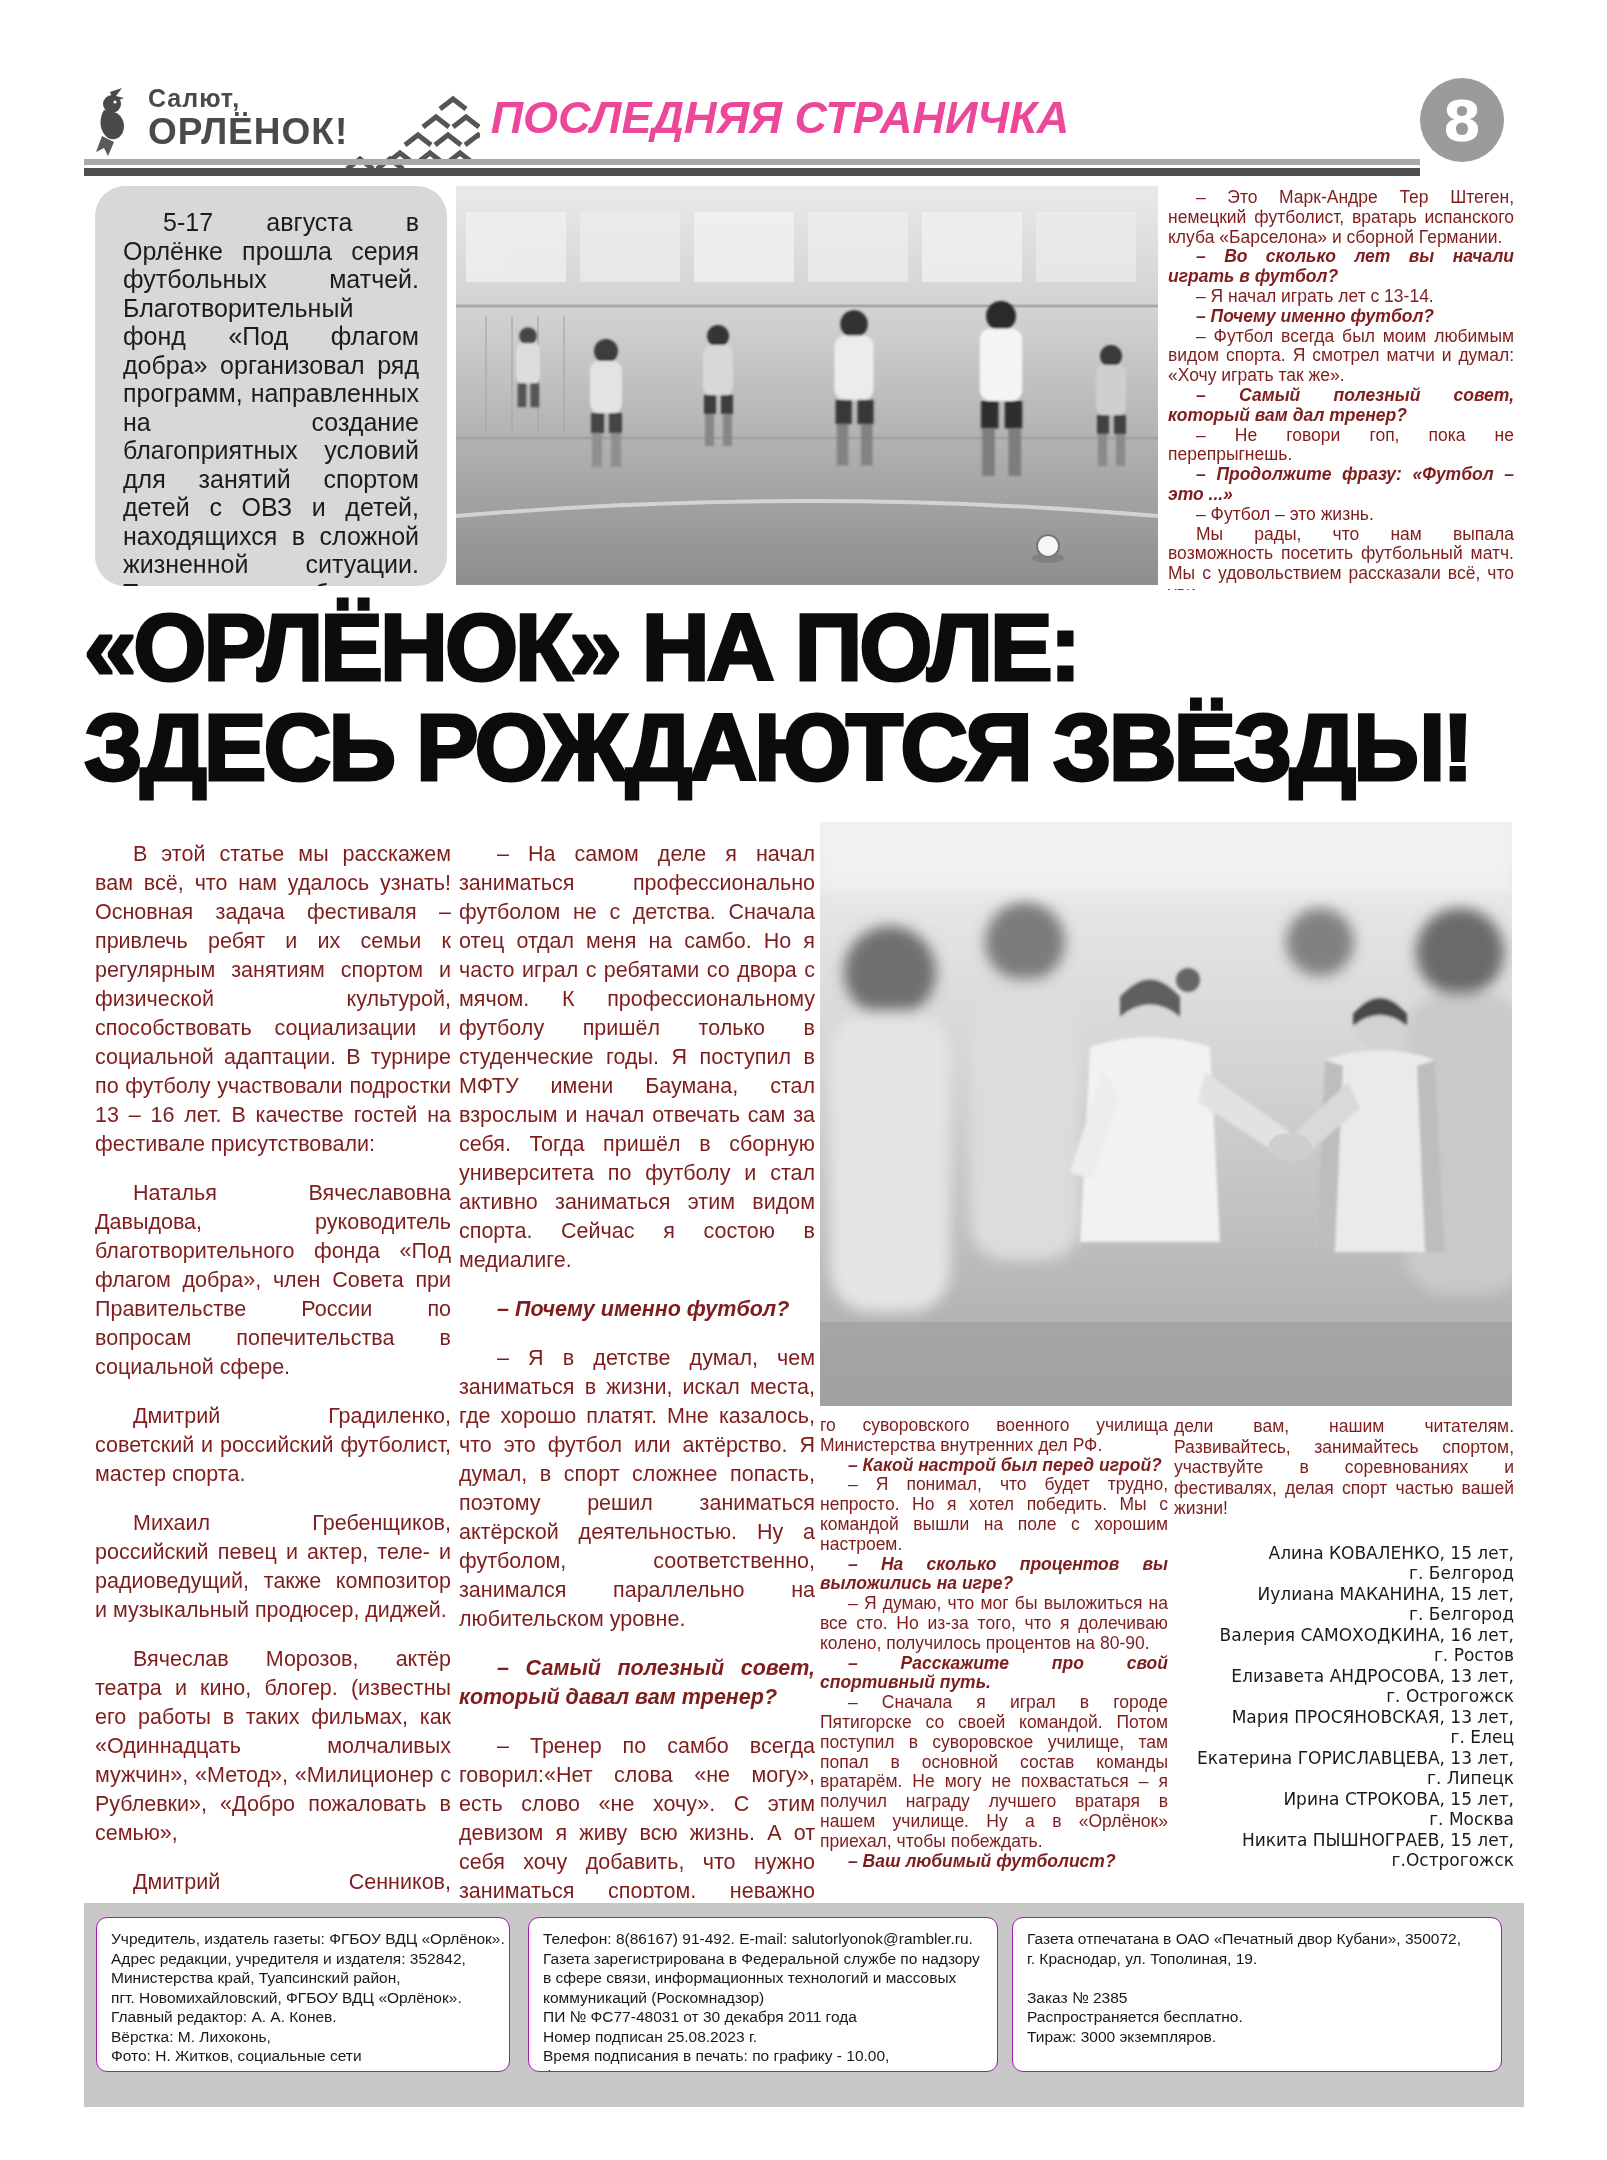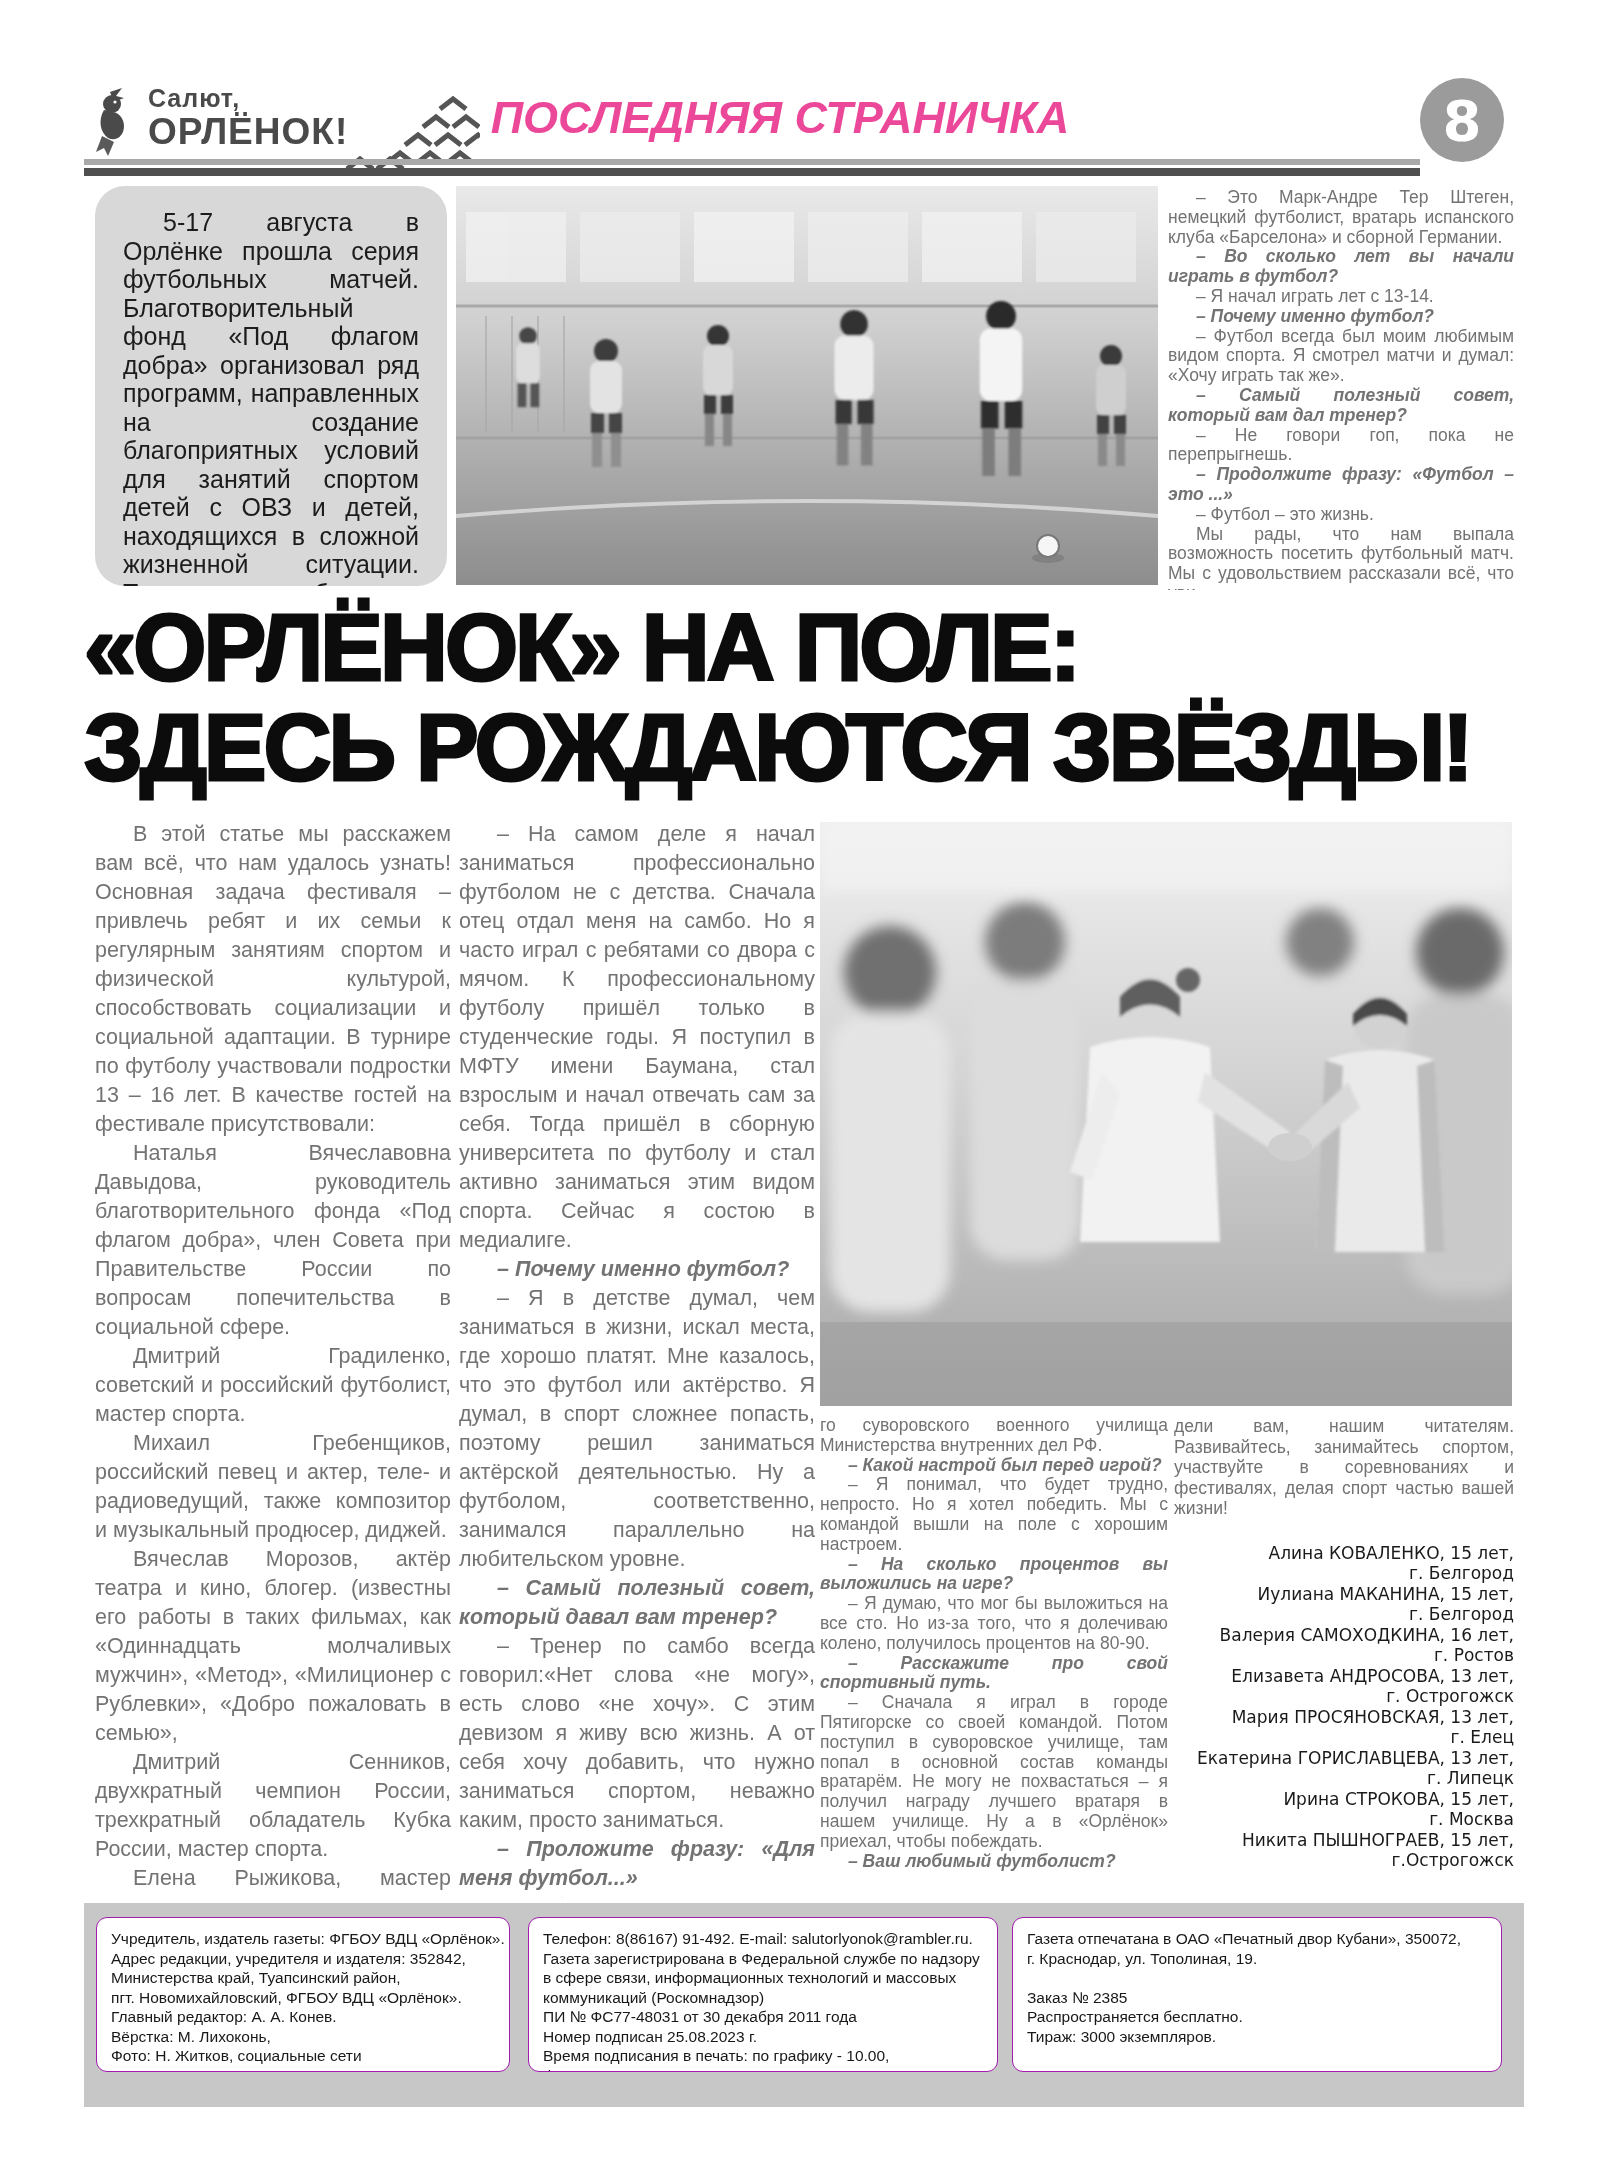--- a/index.html
+++ b/index.html
@@ -22,22 +22,22 @@
 
   
   .lead-box{position:absolute;left:95px;top:186px;width:352px;height:400px;background:#d8d8d8;
         border-radius:30px;padding:22px 28px;box-sizing:border-box;overflow:hidden;}
   .lead-box p{margin:0;font-size:25px;line-height:28.5px;text-align:justify;text-indent:40px;color:#1c1c1c;}
   .photo{position:absolute;overflow:hidden;background:#c9c9c9;}
   .photo svg{display:block;width:100%;height:100%;}
   #topPhoto{left:456px;top:186px;width:702px;height:399px;}
   #mainPhoto{left:820px;top:822px;width:692px;height:584px;}
   .col{position:absolute;}
-  .par{margin:0;text-align:justify;color:#737373;}
-  .col-lg .par{font-size:21.5px;line-height:29px;text-indent:38px;}
+  .par{margin:0;text-align:justify;color:#7f1d1d;}
+  .col-lg .par{font-size:21.5px;line-height:29px;text-indent:38px;margin-top:20px;}
   .col-sm .par{font-size:17.5px;line-height:19.8px;text-indent:28px;}
   .q{font-weight:bold;font-style:italic;}
   .noind{text-indent:0 !important;}
   #topRightCol{left:1168px;top:188px;width:346px;height:402px;overflow:hidden;}
 
   
   .headline{position:absolute;left:84px;top:598px;width:1470px;color:#0c0c0c;
         font-weight:bold;font-size:94px;line-height:100px;letter-spacing:-3px;
         -webkit-text-stroke:3px #0c0c0c;}
 

